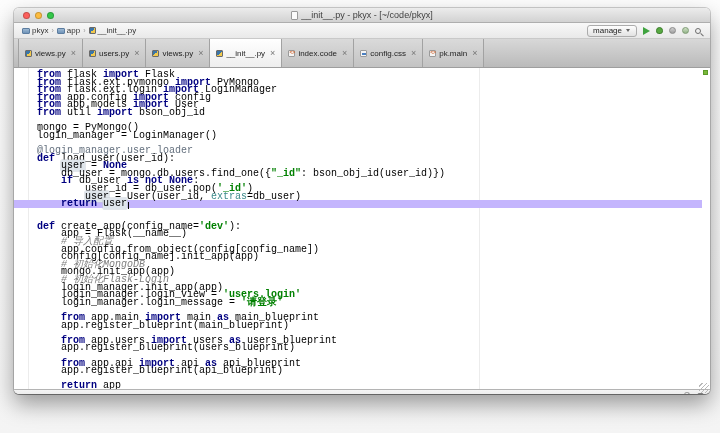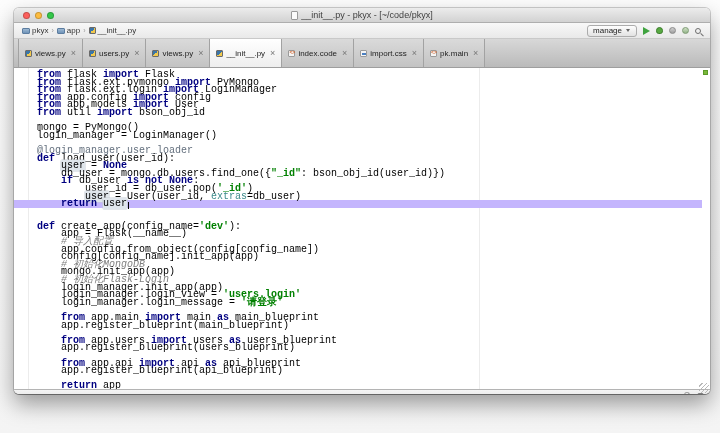--- a/index.html
+++ b/index.html
@@ -152,21 +152,21 @@
           <span>__init__.py</span>
           <span class="close">×</span>
         </div>
         <div class="tab">
           <span class="ico-html"></span>
           <span>index.code</span>
           <span class="close">×</span>
         </div>
         <div class="tab">
           <span class="ico-css"></span>
-          <span>import.css</span>
+          <span>config.css</span>
           <span class="close">×</span>
         </div>
         <div class="tab">
           <span class="ico-html"></span>
           <span>pk.main</span>
           <span class="close">×</span>
         </div>
       </div>
 
     <div class="editor">

